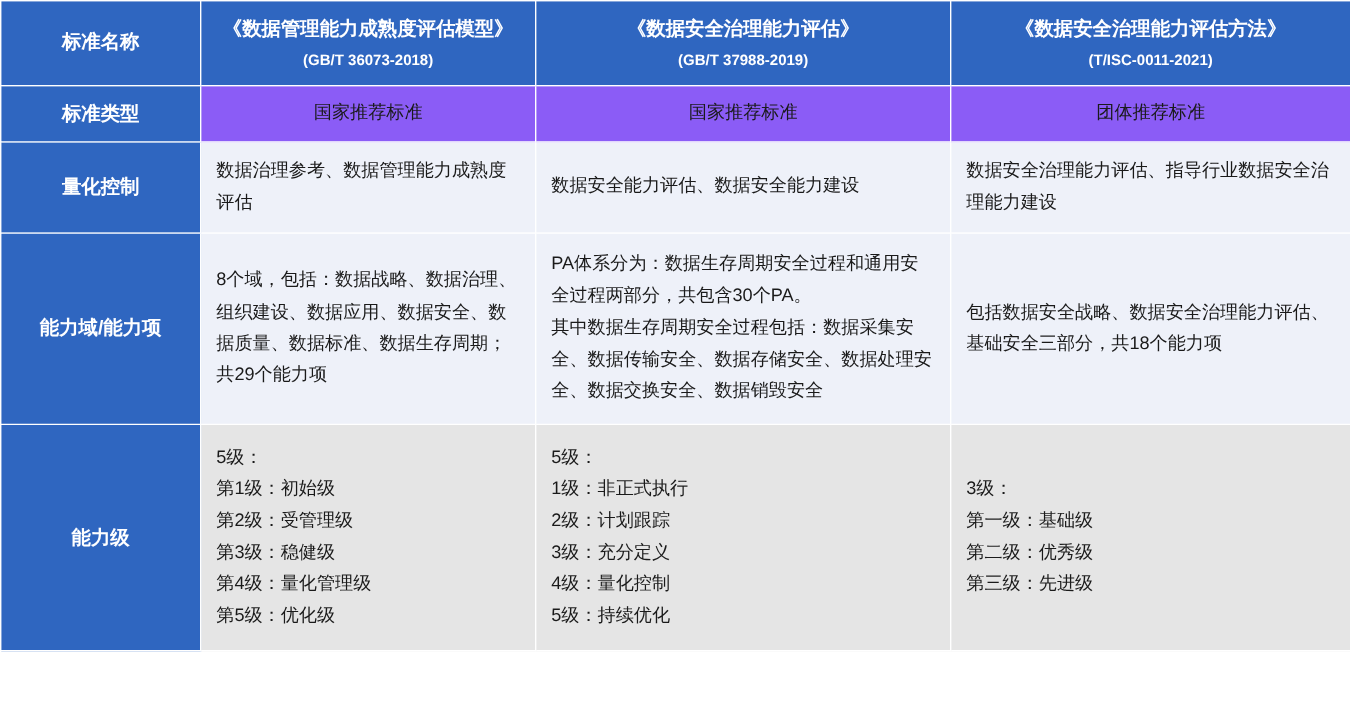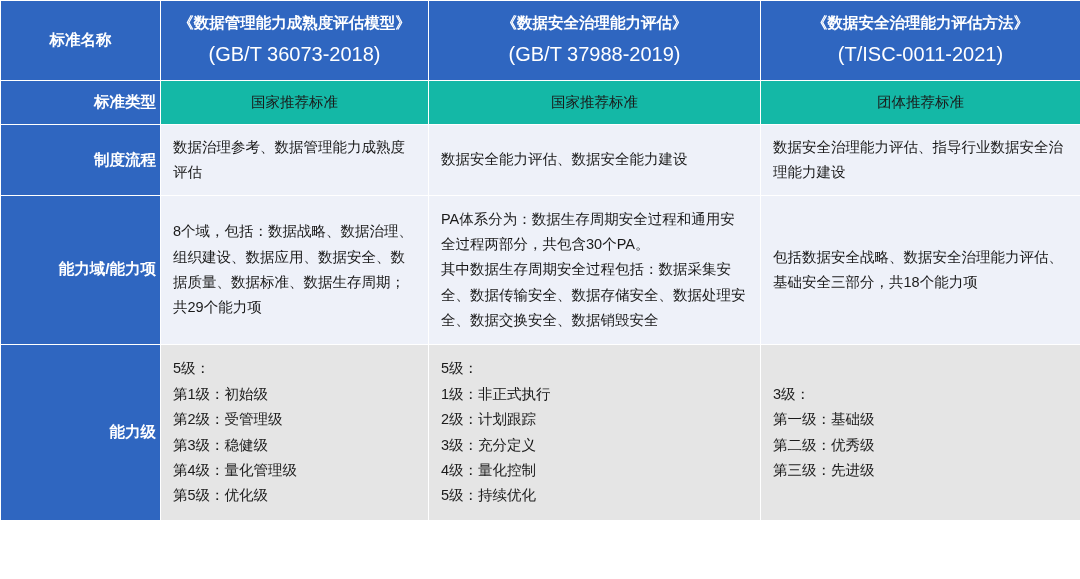--- a/index.html
+++ b/index.html
@@ -40,44 +40,44 @@
     padding: 8px 6px;
   }
   .hdr-row th.rowlbl {
     font-size: 15.5px;
   }
   .hdr-title {
     display: block;
   }
   .hdr-code {
     display: block;
-    font-size: 20px;
-    font-weight: normal;
+    font-size: 12px;
+    font-weight: bold;
   }
 
   td.rowlbl {
     background: #2f66c0;
     color: #ffffff;
     font-size: 15.5px;
     font-weight: bold;
-    text-align: right;
+    text-align: center;
     padding: 6px 4px;
   }
 
   td.cell {
     font-size: 14.5px;
     color: #1a1a1a;
     line-height: 1.75;
     padding: 8px 12px;
     text-align: left;
   }
   td.cell.center {
     text-align: center;
   }
-  .band-a { background: #14b8a6; }
+  .band-a { background: #8b5cf6; }
   .band-b { background: #eef1f9; }
   .band-c { background: #e5e5e5; }
 
   .cell-inner {
     white-space: pre-line;
   }
 </style>
 </head>
 <body>
 
@@ -106,21 +106,21 @@
     </tr>
 
     <tr>
       <td class="rowlbl">标准类型</td>
       <td class="cell center band-a"><span class="cell-inner">国家推荐标准</span></td>
       <td class="cell center band-a"><span class="cell-inner">国家推荐标准</span></td>
       <td class="cell center band-a"><span class="cell-inner">团体推荐标准</span></td>
     </tr>
 
     <tr>
-      <td class="rowlbl">制度流程</td>
+      <td class="rowlbl">量化控制</td>
       <td class="cell band-b"><span class="cell-inner">数据治理参考、数据管理能力成熟度评估</span></td>
       <td class="cell band-b"><span class="cell-inner">数据安全能力评估、数据安全能力建设</span></td>
       <td class="cell band-b"><span class="cell-inner">数据安全治理能力评估、指导行业数据安全治理能力建设</span></td>
     </tr>
 
 
     <tr>
       <td class="rowlbl">能力域/能力项</td>
       <td class="cell band-b"><span class="cell-inner">8个域，包括：数据战略、数据治理、组织建设、数据应用、数据安全、数据质量、数据标准、数据生存周期；共29个能力项</span></td>
       <td class="cell band-b"><span class="cell-inner">PA体系分为：数据生存周期安全过程和通用安全过程两部分，共包含30个PA。

